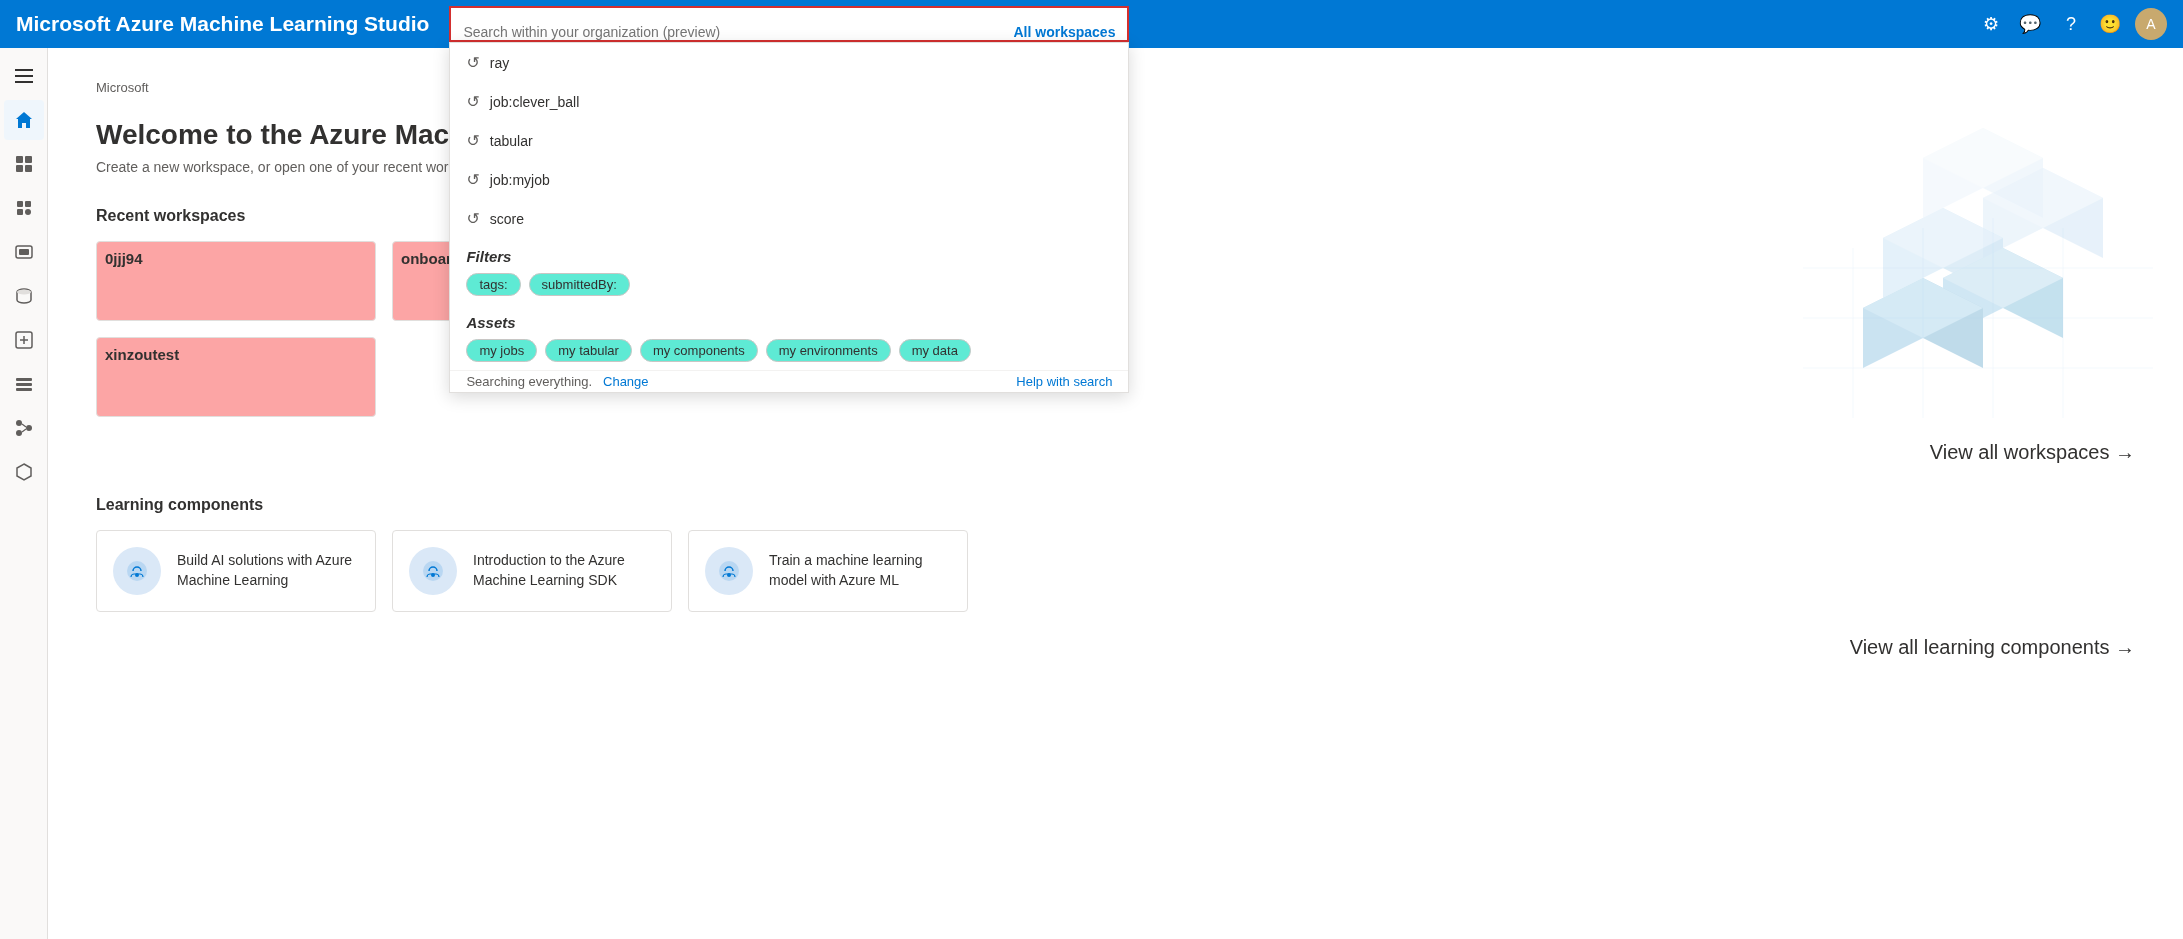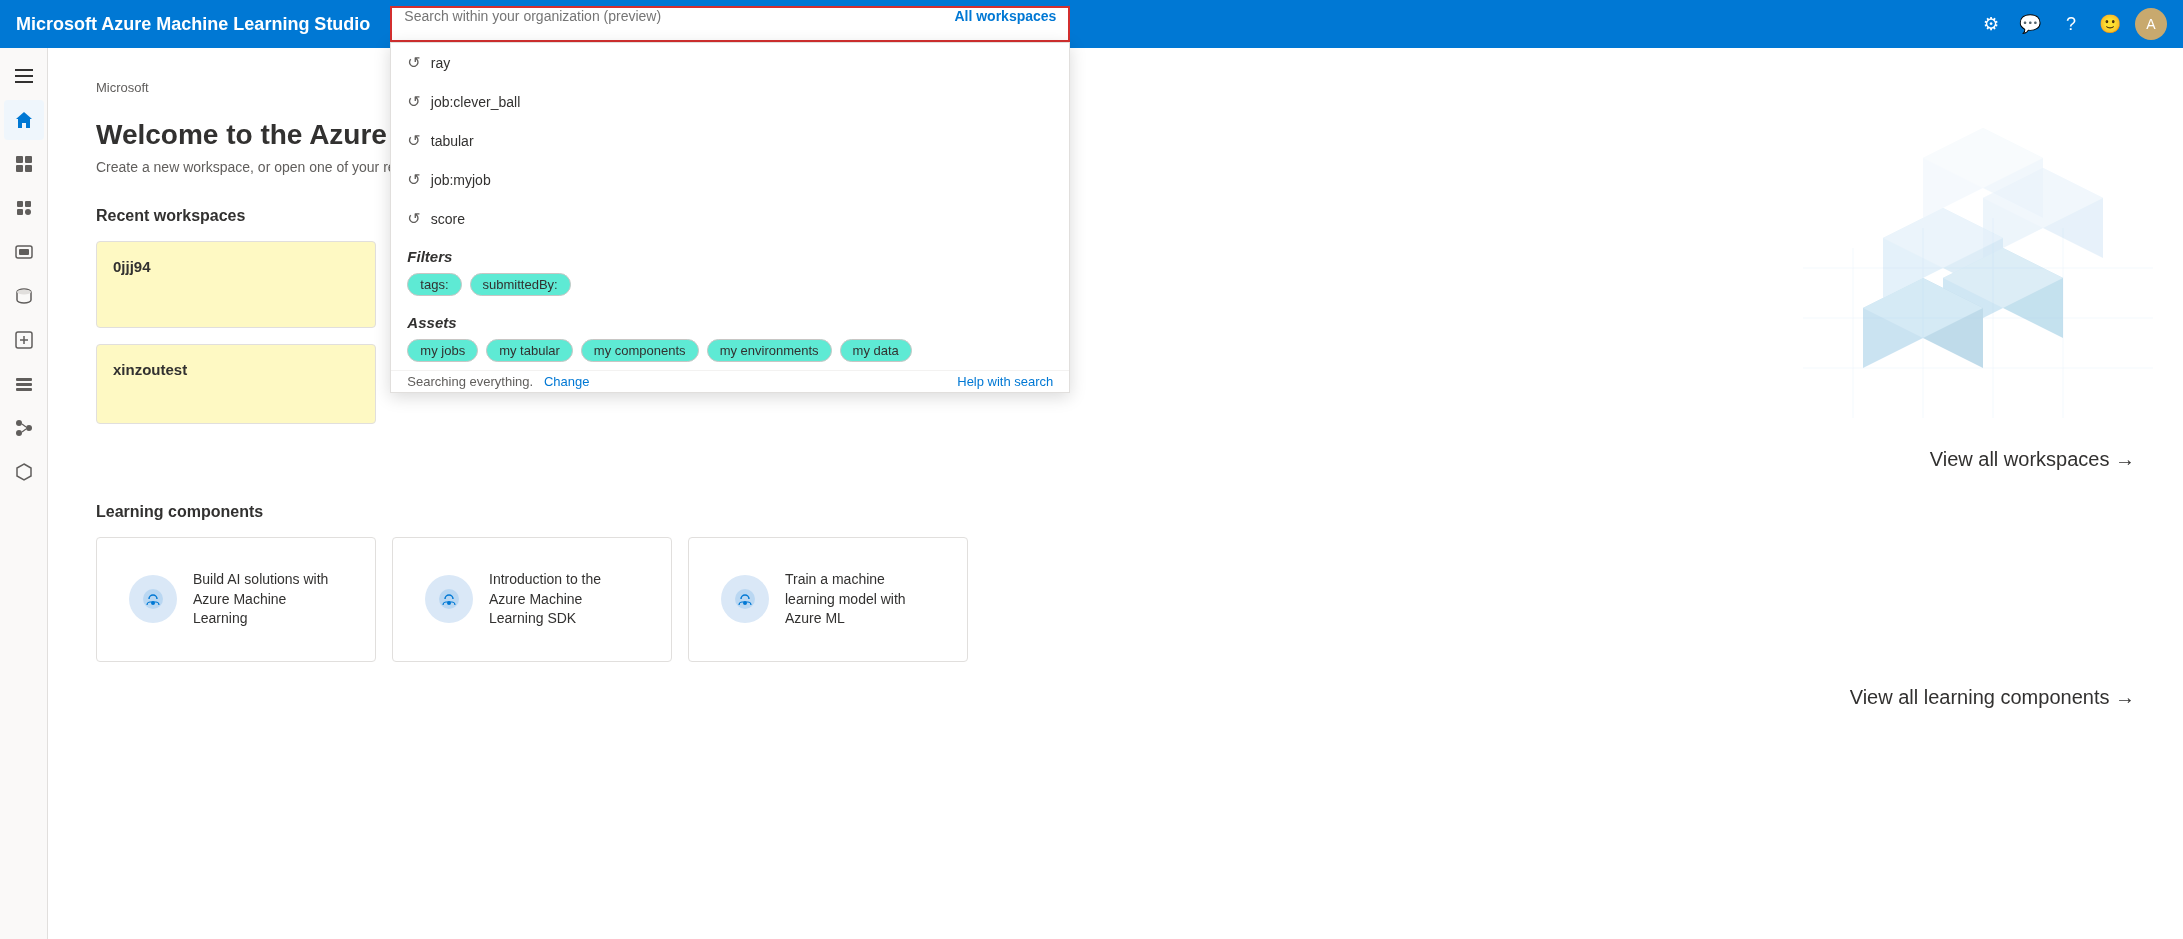--- a/index.html
+++ b/index.html
@@ -10,33 +10,33 @@
       display: flex;
       align-items: center;
       background: #0078d4;
       height: 48px;
       padding: 0 16px;
       position: relative;
       z-index: 100;
     }
     .topbar-title {
       color: white;
-      font-size: 18px;
+      font-size: 21px;
       font-weight: 600;
       white-space: nowrap;
       margin-right: 20px;
     }
     .search-container {
       position: relative;
       flex: 1;
       max-width: 680px;
     }
     .search-box {
       display: flex;
-      align-items: flex-start;
+      align-items: flex-end;
       background: white;
       border: 2px solid #d32f2f;
       height: 36px;
       padding: 0 12px;
       width: 100%;
     }
     .search-input {
       border: none;
       outline: none;
       flex: 1;
@@ -214,23 +214,23 @@
     }
     .workspace-grid {
       display: grid;
       grid-template-columns: repeat(3, 280px);
       gap: 16px;
       margin-bottom: 24px;
     }
     .workspace-card {
       border: 1px solid #e1dfdd;
       border-radius: 4px;
-      padding: 16px;
-      cursor: pointer;
-      background: #fef9c3;
+      padding: 8px;
+      cursor: pointer;
+      background: #fca5a5;
       min-height: 80px;
     }
     .workspace-name {
       font-size: 15px;
       font-weight: 600;
       color: #323130;
       margin-bottom: 8px;
     }
     .workspace-sub-label {
       font-size: 12px;
@@ -252,21 +252,21 @@
     }
     .learning-grid {
       display: grid;
       grid-template-columns: repeat(3, 280px);
       gap: 16px;
       margin-bottom: 24px;
     }
     .learning-card {
       border: 1px solid #e1dfdd;
       border-radius: 4px;
-      padding: 32px;
+      padding: 16px;
       cursor: pointer;
       background: white;
       display: flex;
       align-items: center;
       gap: 16px;
     }
     .learning-icon {
       width: 48px;
       height: 48px;
       background: #dae8f7;

